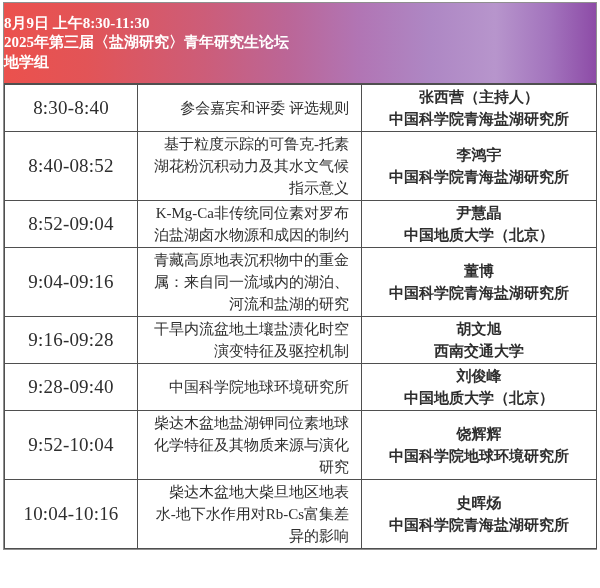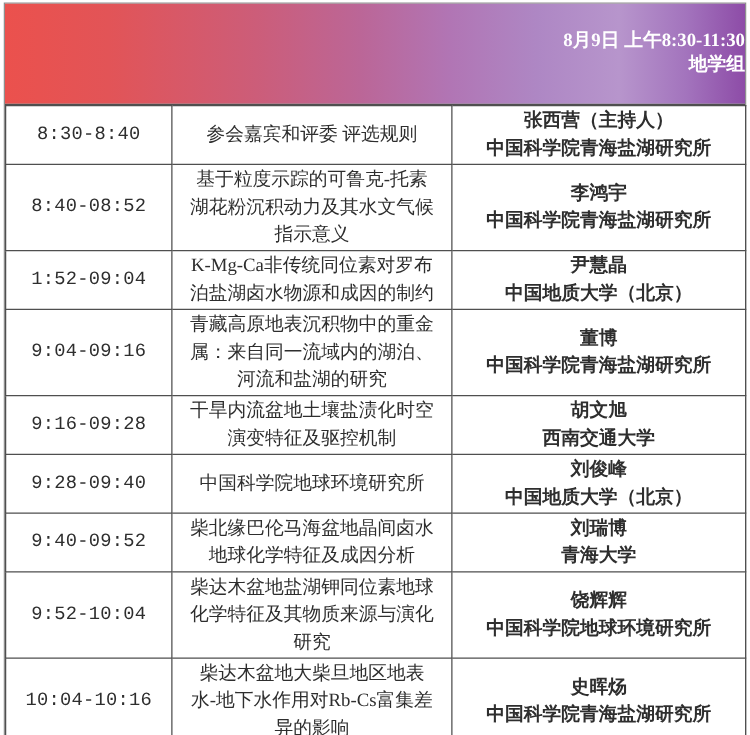--- a/index.html
+++ b/index.html
@@ -10,21 +10,21 @@
     -webkit-font-smoothing:antialiased;
   }
   .sheet{
     width:592px;
     margin:2px auto 0 auto;
     border:1px solid #8f8f8f;
     background:#ffffff;
   }
   .banner{
     height:80px;
-    display:flex;flex-direction:column;justify-content:center;align-items:flex-end;
+    display:flex;flex-direction:column;justify-content:center;align-items:flex-start;
     text-align:center;
     color:#ffffff;
     font-weight:bold;
     font-size:15px;
     line-height:19.5px;
     background:linear-gradient(90deg,
       #eb514d 0%, #e25457 14%, #cc5d79 34%, #bb6697 48%,
       #b175b4 60%, #ae87c4 72%, #b795cc 83%, #a374bd 92%, #8d4ca7 100%);
     border-bottom:1px solid #4f4f4f;
   }
@@ -38,40 +38,41 @@
   col.c-title{width:224px;}
   col.c-presenter{width:235px;}
   td{
     border:1px solid #4f4f4f;
     text-align:center;
     vertical-align:middle;
     line-height:22px;
     padding:1px 2px;
     word-break:break-word;
   }
-  td.time{font-size:15px;letter-spacing:0.2px;font-family:Liberation Mono, monospace;}
-  td.title{padding:1px 12px;}
+  td.time{font-size:19px;letter-spacing:0.2px;}
+  td.title{padding:1px 12px;text-align:right;}
   td.presenter{padding:1px 6px;font-weight:bold;}
   
   tbody tr:nth-child(1){height:43px;}
   tbody tr:nth-child(2){height:68px;}
   tbody tr:nth-child(3){height:45px;}
   tbody tr:nth-child(4){height:68px;}
   tbody tr:nth-child(5){height:45px;padding-left:44px;}
   tbody tr:nth-child(6){height:45px;}
   tbody tr:nth-child(7){height:45px;}
   tbody tr:nth-child(8){height:69px;}
   tbody tr:nth-child(9){height:68px;}
 </style>
 </head>
 <body>
 
 <div class="sheet">
   <div class="banner">
     <div>8月9日 上午8:30-11:30</div>
+    <div>2025年第三届〈盐湖研究〉青年研究生论坛</div>
     <div>地学组</div>
   </div>
 
   <table>
     <colgroup>
       <col class="c-time">
       <col class="c-title">
       <col class="c-presenter">
     </colgroup>
     <tbody id="schedule-body">
@@ -85,21 +86,21 @@
   </tr>
         <tr>
     <td class="time">8:40-08:52</td>
     <td class="title">基于粒度示踪的可鲁克-托素湖花粉沉积动力及其水文气候指示意义</td>
     <td class="presenter">
       <div>李鸿宇</div>
       <div>中国科学院青海盐湖研究所</div>
     </td>
   </tr>
         <tr>
-    <td class="time">1:52-09:04</td>
+    <td class="time">8:52-09:04</td>
     <td class="title">K-Mg-Ca非传统同位素对罗布泊盐湖卤水物源和成因的制约</td>
     <td class="presenter">
       <div>尹慧晶</div>
       <div>中国地质大学（北京）</div>
     </td>
   </tr>
         <tr>
     <td class="time">9:04-09:16</td>
     <td class="title">青藏高原地表沉积物中的重金属：来自同一流域内的湖泊、河流和盐湖的研究</td>
     <td class="presenter">
@@ -117,28 +118,20 @@
   </tr>
         <tr>
     <td class="time">9:28-09:40</td>
     <td class="title">中国科学院地球环境研究所</td>
     <td class="presenter">
       <div>刘俊峰</div>
       <div>中国地质大学（北京）</div>
     </td>
   </tr>
         <tr>
-    <td class="time">9:40-09:52</td>
-    <td class="title">柴北缘巴伦马海盆地晶间卤水地球化学特征及成因分析</td>
-    <td class="presenter">
-      <div>刘瑞博</div>
-      <div>青海大学</div>
-    </td>
-  </tr>
-        <tr>
     <td class="time">9:52-10:04</td>
     <td class="title">柴达木盆地盐湖钾同位素地球化学特征及其物质来源与演化研究</td>
     <td class="presenter">
       <div>饶辉辉</div>
       <div>中国科学院地球环境研究所</div>
     </td>
   </tr>
         <tr>
     <td class="time">10:04-10:16</td>
     <td class="title">柴达木盆地大柴旦地区地表水-地下水作用对Rb-Cs富集差异的影响</td>

